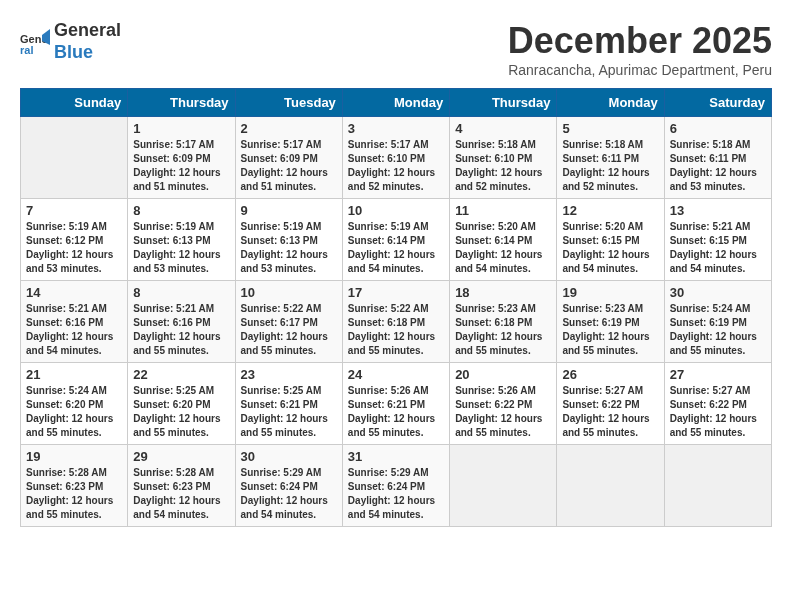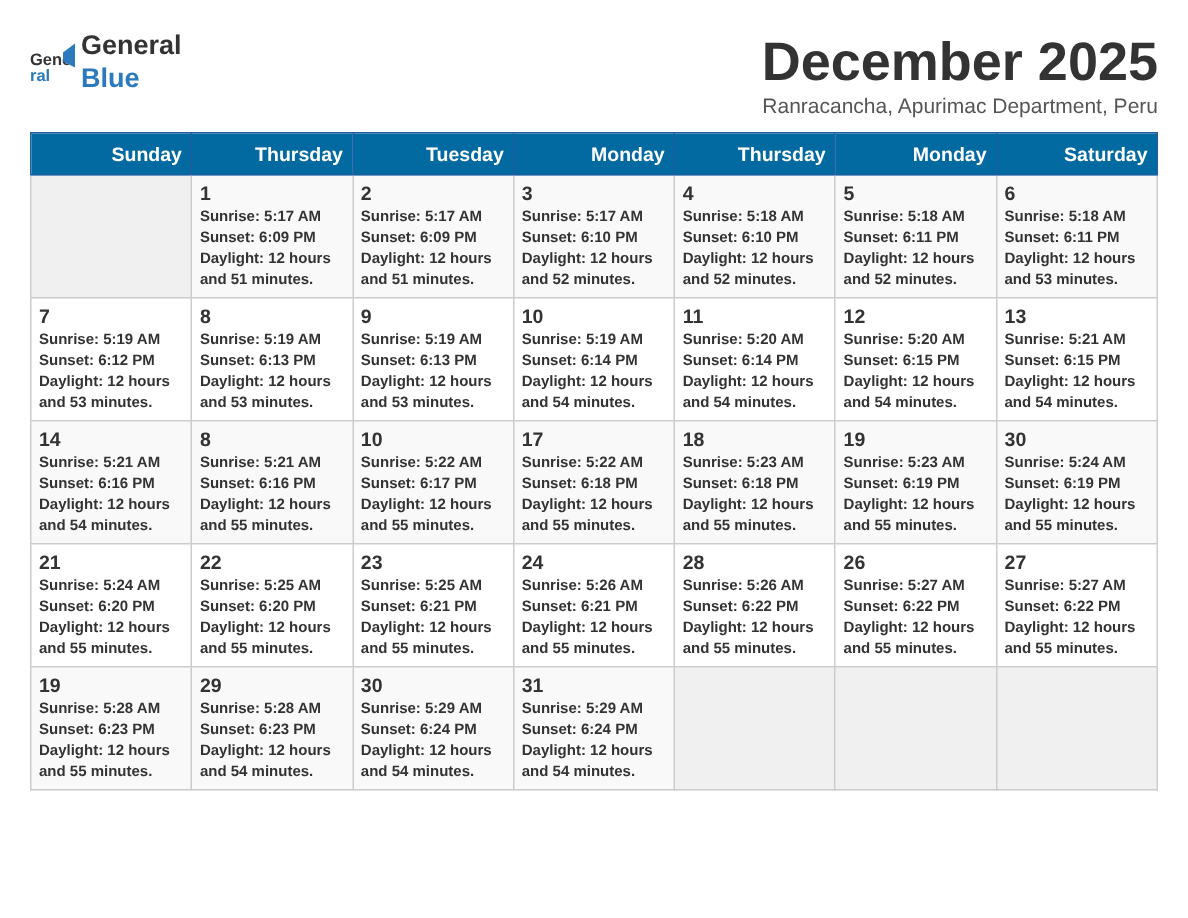--- a/index.html
+++ b/index.html
@@ -285,21 +285,21 @@
 and 55 minutes.</div>
         </td>
         <td>
           <span class="day-number">24</span>
           <div class="day-info" style="white-space: pre-line;">Sunrise: 5:26 AM
 Sunset: 6:21 PM
 Daylight: 12 hours
 and 55 minutes.</div>
         </td>
         <td>
-          <span class="day-number">28</span>
+          <span class="day-number">20</span>
           <div class="day-info" style="white-space: pre-line;">Sunrise: 5:26 AM
 Sunset: 6:22 PM
 Daylight: 12 hours
 and 55 minutes.</div>
         </td>
         <td>
           <span class="day-number">26</span>
           <div class="day-info" style="white-space: pre-line;">Sunrise: 5:27 AM
 Sunset: 6:22 PM
 Daylight: 12 hours

